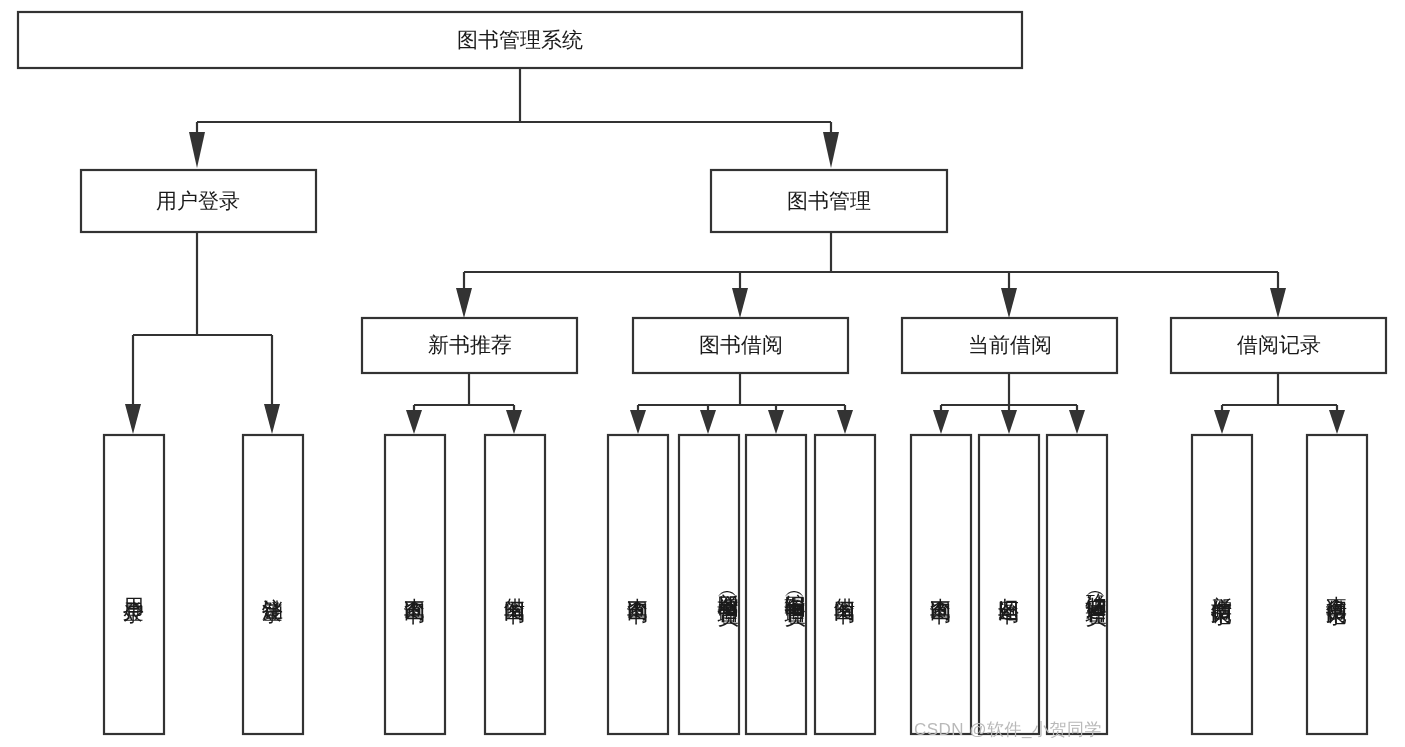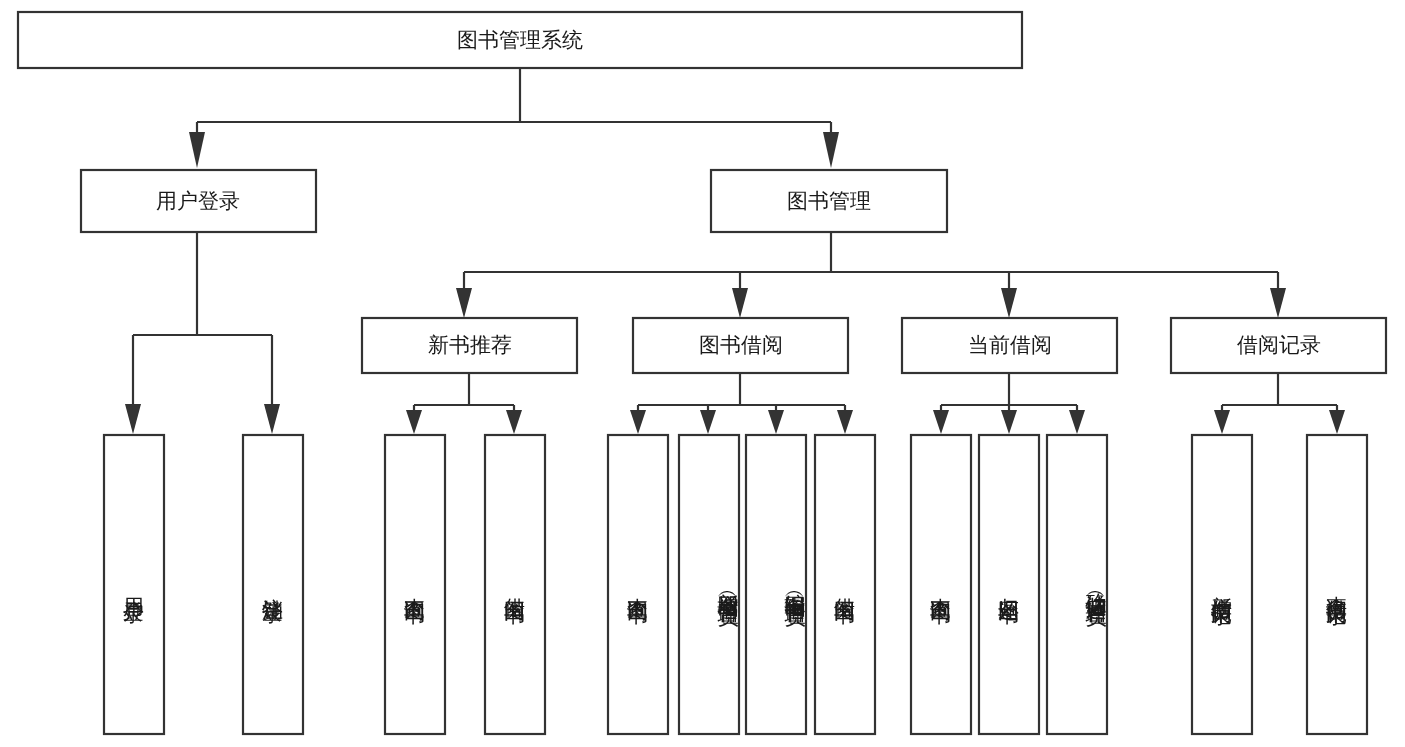--- a/index.html
+++ b/index.html
@@ -216,13 +216,14 @@
   <div class="node-label-v" style="left:746px; top:435px; width:60px; height:299px; align-items:flex-start;">编辑图书（管理员）</div>
   <div class="node-label-v" style="left:815px; top:435px; width:60px; height:299px;">借阅图书</div>
 
   <div class="node-label-v" style="left:911px; top:435px; width:60px; height:299px;">查询图书</div>
   <div class="node-label-v" style="left:979px; top:435px; width:60px; height:299px;">归还图书</div>
   <div class="node-label-v" style="left:1047px; top:435px; width:60px; height:299px; align-items:flex-start;">确认归还（管理员）</div>
 
   <div class="node-label-v" style="left:1192px; top:435px; width:60px; height:299px;">新增借阅记录</div>
   <div class="node-label-v" style="left:1307px; top:435px; width:60px; height:299px;">查询借阅记录</div>
 
+  <div class="watermark">CSDN @软件_小贺同学</div>
 </div>
 
 </body></html>

